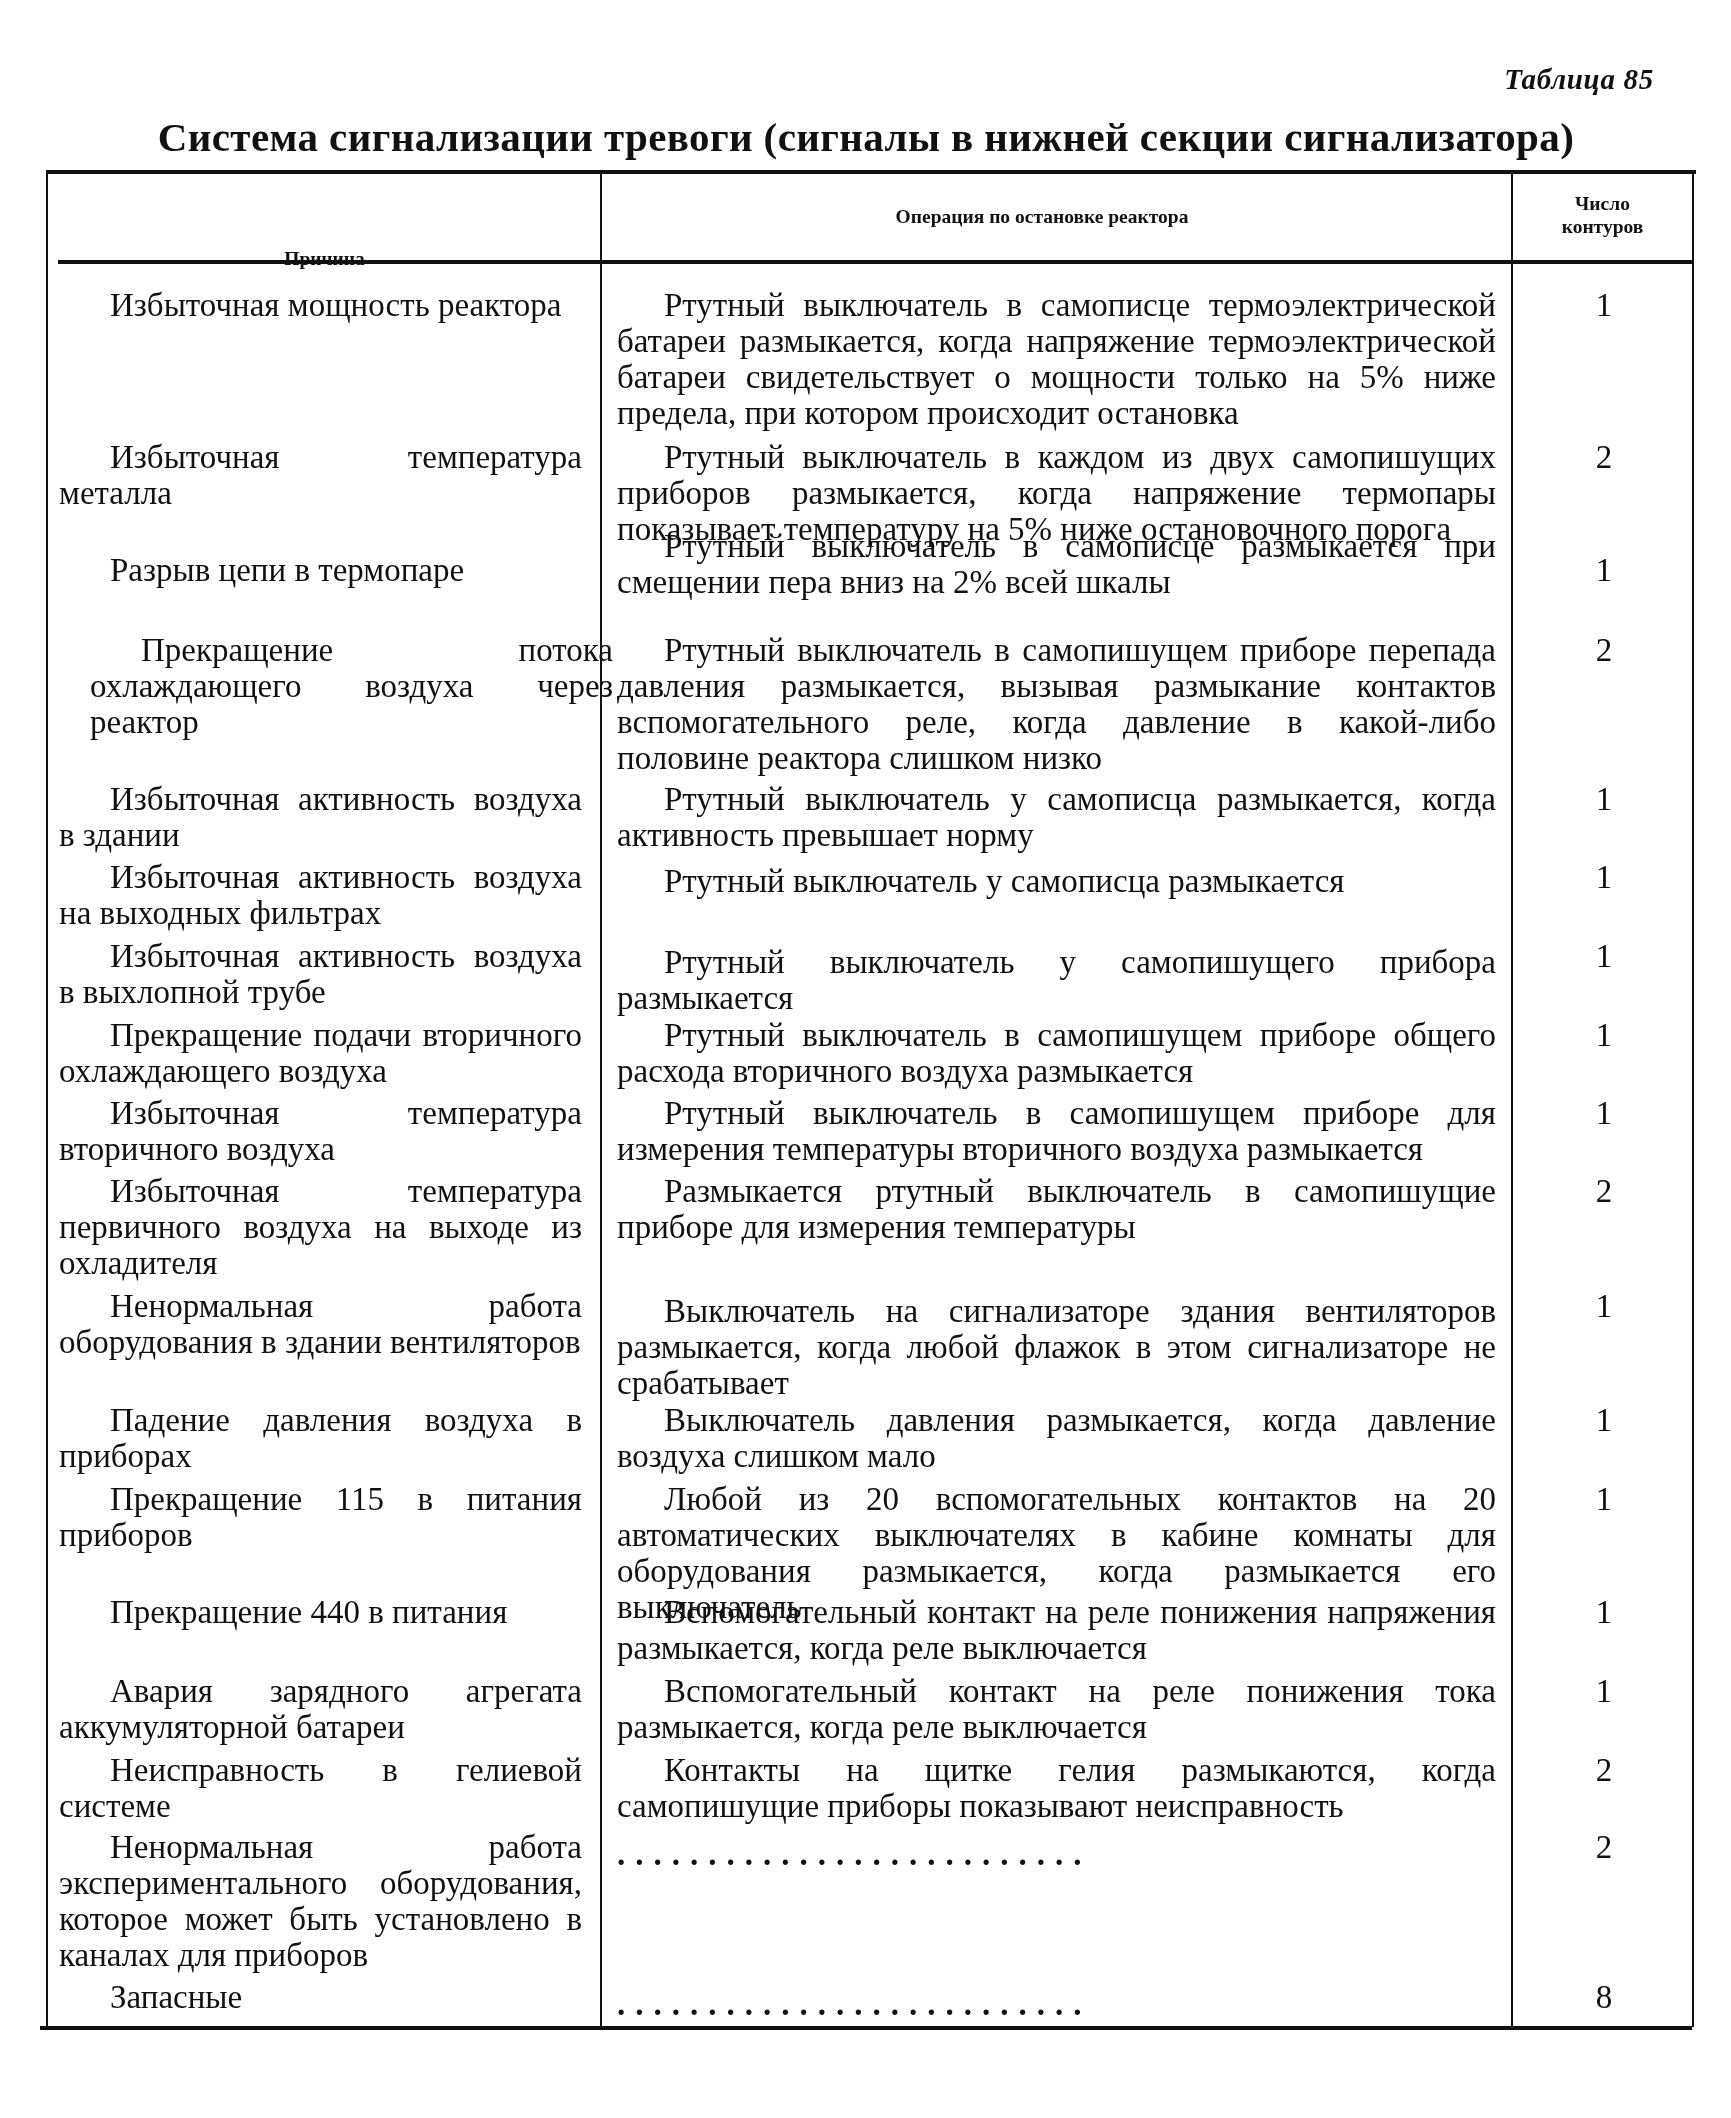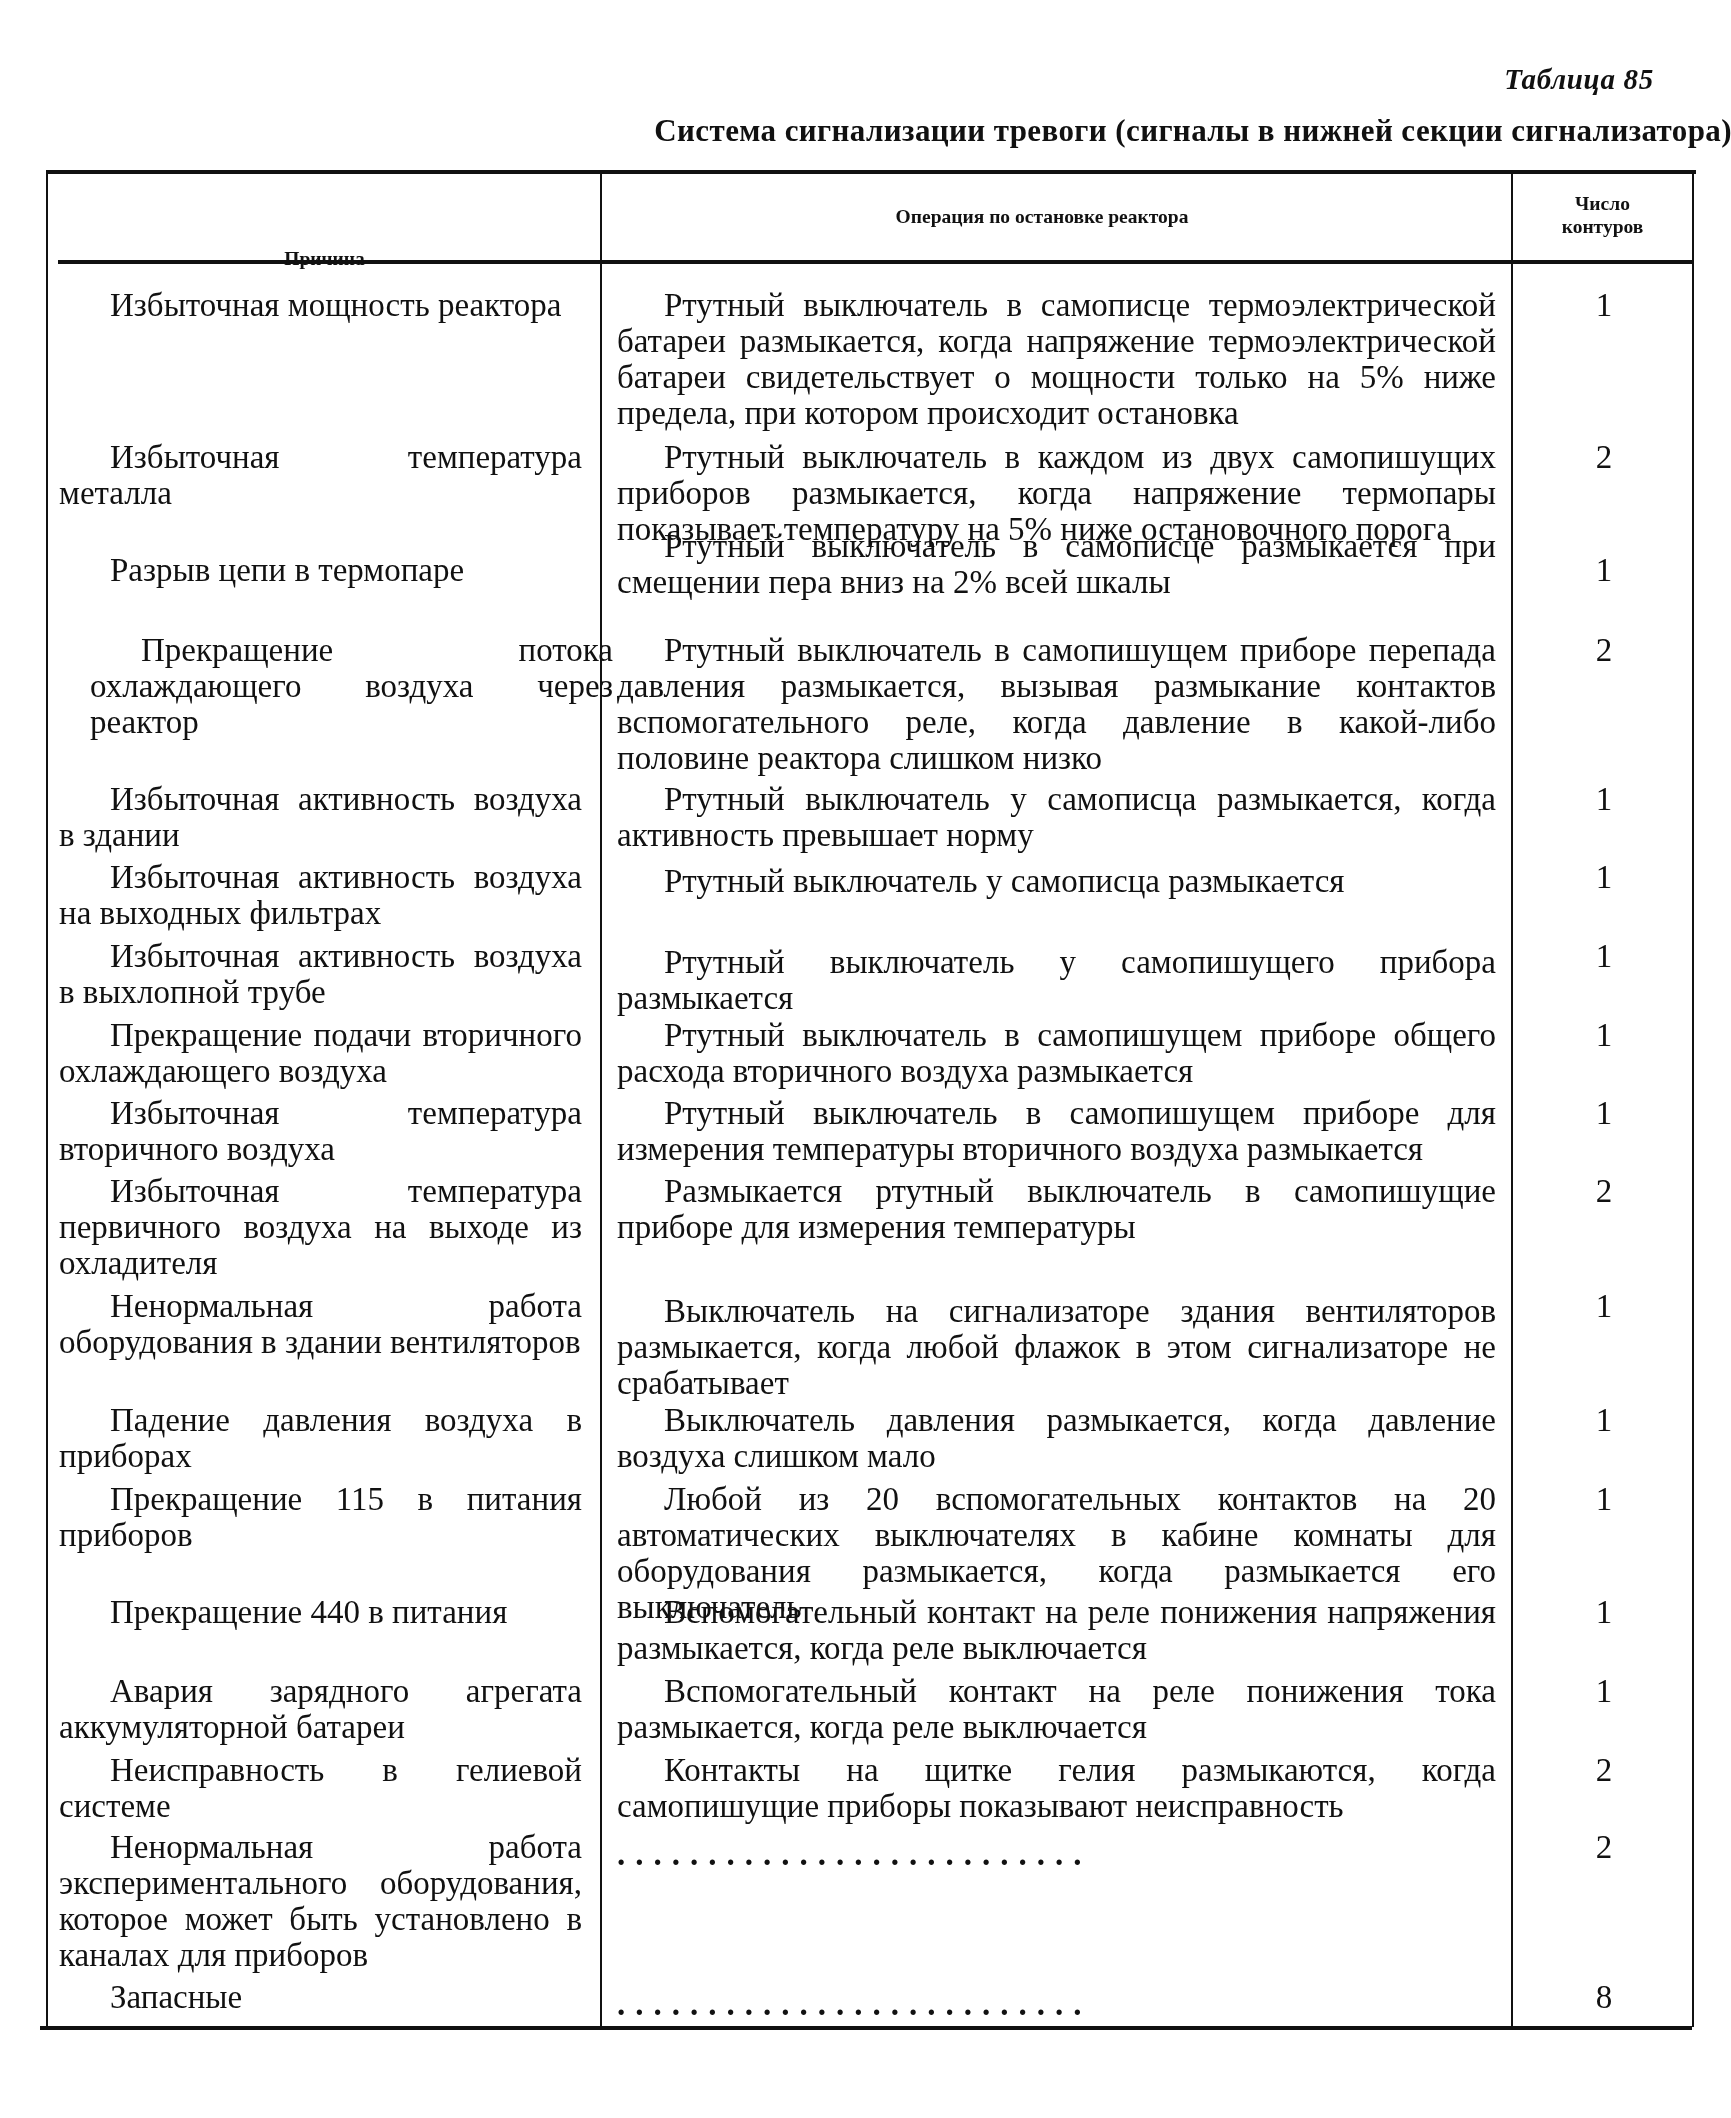--- a/index.html
+++ b/index.html
@@ -1,18 +1,18 @@
 <!DOCTYPE html>
 <html style="font-size:11.5px"><head>
 <meta charset="utf-8">
 <style>
   html, body { margin: 0; padding: 0; background: #ffffff; }
   body { width: 1732px; height: 2119px; position: relative; overflow: hidden; color: #111; font-family: "DejaVu Serif", "Liberation Serif", serif; }
   .table-label { position: absolute; top: 63px; right: 78px; font-family: "Liberation Serif", serif; font-style: italic; font-weight: bold; font-size: 29px; letter-spacing: 0.7px; }
-  .title { position: absolute; top: 113px; left: 0; width: 1732px; text-align: right; font-family: "Liberation Serif", serif; font-weight: bold; font-size: 31px; letter-spacing: 0.4px; }
+  .title { position: absolute; top: 113px; left: 0; width: 1732px; text-align: center; font-family: "Liberation Serif", serif; font-weight: bold; font-size: 41px; letter-spacing: 0.4px; }
   .rule { position: absolute; background: #111; }
   .vline { position: absolute; background: #111; width: 2.2px; }
   .hdr { position: absolute; font-family: "Liberation Serif", serif; font-weight: bold; font-size: 19.5px; text-align: center; line-height: 23px; }
   .cell { position: absolute; font-family: "Liberation Serif", serif; font-size: 33px; line-height: 36px; text-align: justify; text-align-last: left; }
   .cause { left: 59px; width: 523px; }
   .cause .t { display: block; text-indent: 51px; }
   .op { left: 617px; width: 879px; }
   .op .t { display: block; text-indent: 47px; }
   .num { left: 1514px; width: 180px; text-align: center; text-align-last: center; }
   .dots { letter-spacing: 10px; white-space: nowrap; overflow: hidden; display: block; width: 866px; font-weight: bold; }

